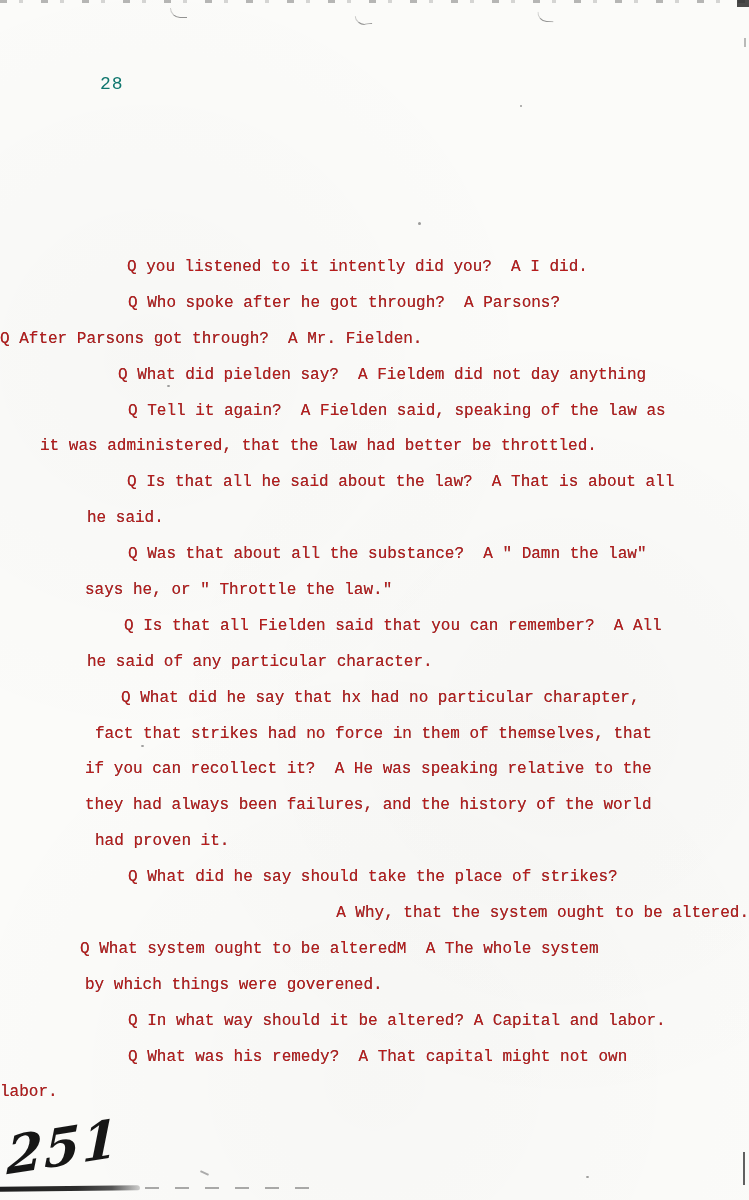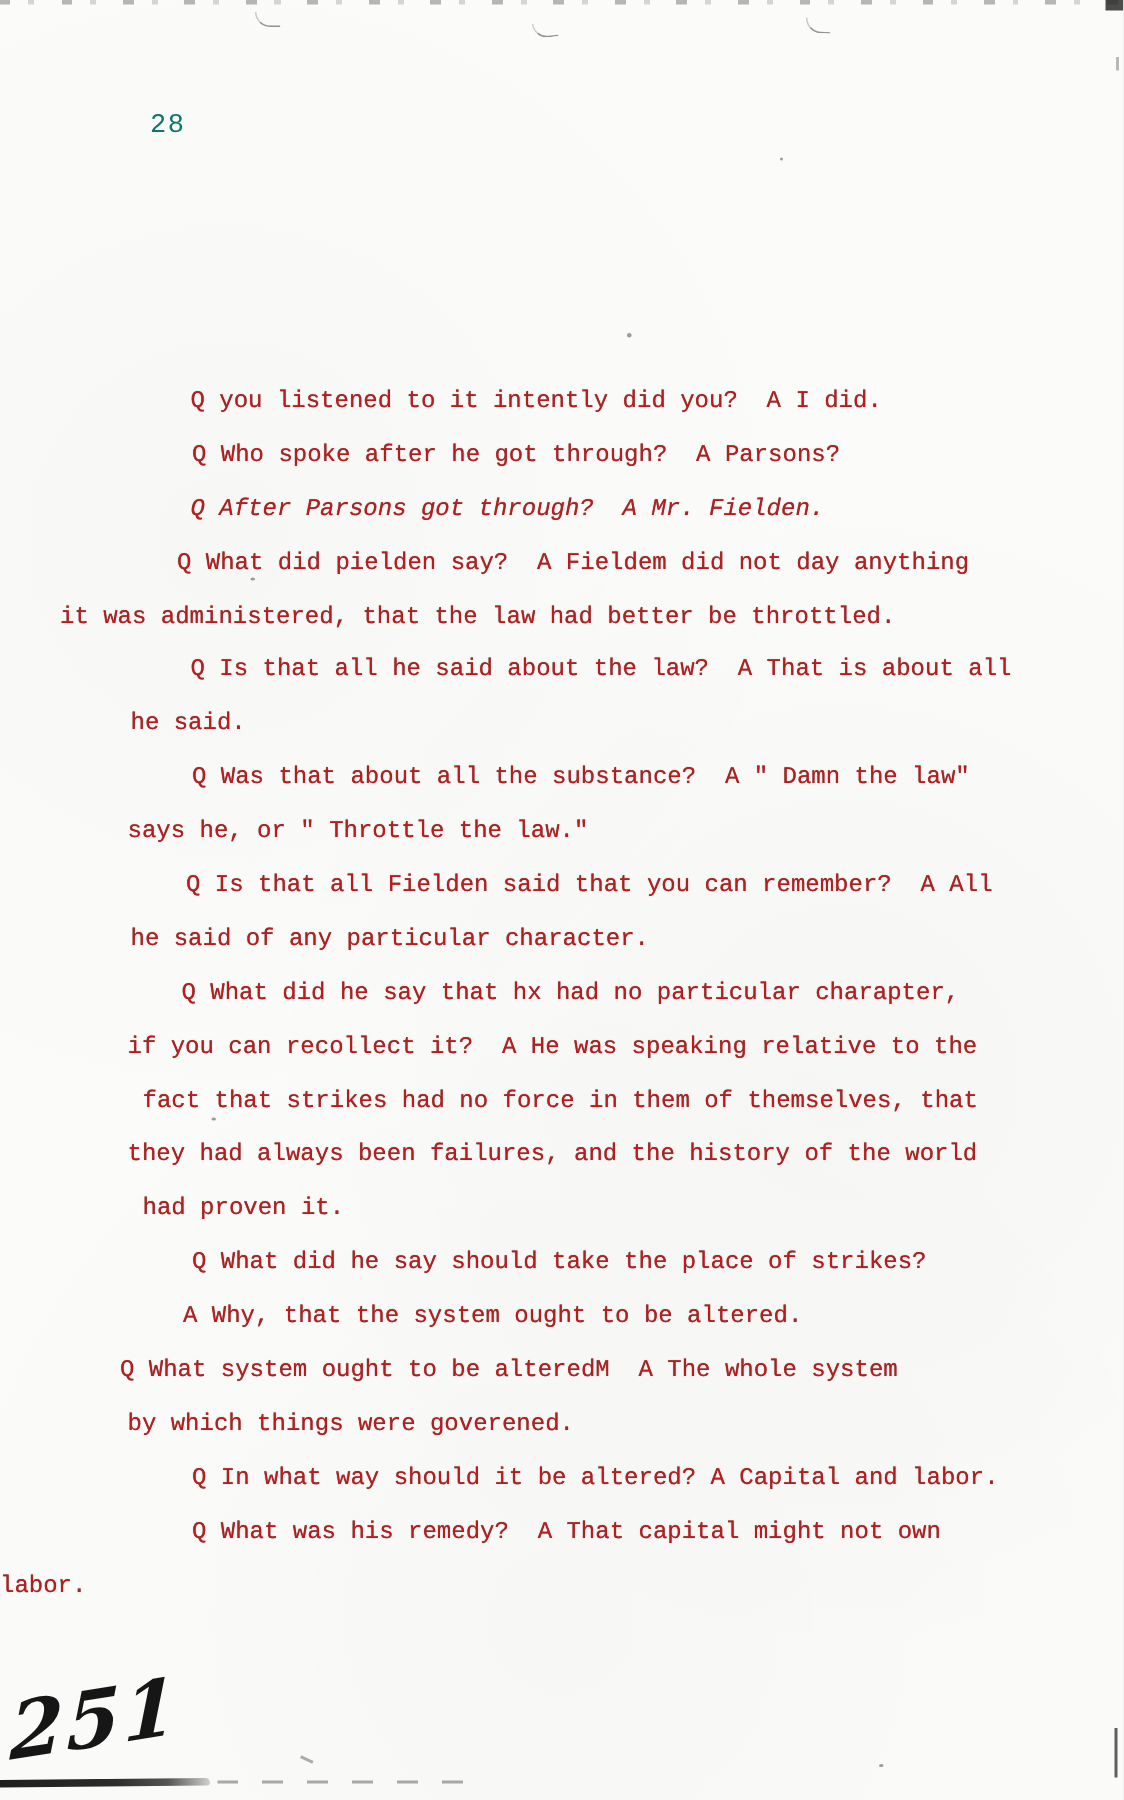--- a/index.html
+++ b/index.html
@@ -147,36 +147,37 @@
   <div class="speck speck-2"></div>
   <div class="speck speck-3"></div>
   <div class="speck speck-4"></div>
   <div class="speck speck-5"></div>
 
   <div class="page-number">28</div>
 
   <div class="transcript">
       <div class="line" style="padding-left: 127px;">Q you listened to it intently did you?  A I did.</div>
       <div class="line" style="padding-left: 128px;">Q Who spoke after he got through?  A Parsons?</div>
-      <div class="line" style="padding-left: 127px; font-style: italic;">Q After Parsons got through?  A Mr. Fielden.</div>
+      <div class="line" style="">Q After Parsons got through?  A Mr. Fielden.</div>
       <div class="line" style="padding-left: 118px;">Q What did pielden say?  A Fieldem did not day anything</div>
+      <div class="line" style="padding-left: 128px;">Q Tell it again?  A Fielden said, speaking of the law as</div>
       <div class="line" style="padding-left: 40px;">it was administered, that the law had better be throttled.</div>
       <div class="line" style="padding-left: 127px;">Q Is that all he said about the law?  A That is about all</div>
       <div class="line" style="padding-left: 87px;">he said.</div>
       <div class="line" style="padding-left: 128px;">Q Was that about all the substance?  A " Damn the law"</div>
       <div class="line" style="padding-left: 85px;">says he, or " Throttle the law."</div>
       <div class="line" style="padding-left: 124px;">Q Is that all Fielden said that you can remember?  A All</div>
       <div class="line" style="padding-left: 87px;">he said of any particular character.</div>
       <div class="line" style="padding-left: 121px;">Q What did he say that hx had no particular charapter,</div>
+      <div class="line" style="padding-left: 95px;">fact that strikes had no force in them of themselves, that</div>
       <div class="line" style="padding-left: 85px;">if you can recollect it?  A He was speaking relative to the</div>
-      <div class="line" style="padding-left: 95px;">fact that strikes had no force in them of themselves, that</div>
       <div class="line" style="padding-left: 85px;">they had always been failures, and the history of the world</div>
       <div class="line" style="padding-left: 95px;">had proven it.</div>
       <div class="line" style="padding-left: 128px; font-family: Liberation Mono, monospace;">Q What did he say should take the place of strikes?</div>
-      <div class="line" style="padding-left: 122px;">A Why, that the system ought to be altered.</div>
+      <div class="line" style="padding-left: 122px; text-align: right;">A Why, that the system ought to be altered.</div>
       <div class="line" style="padding-left: 80px;">Q What system ought to be alteredM  A The whole system</div>
       <div class="line" style="padding-left: 85px;">by which things were goverened.</div>
       <div class="line" style="padding-left: 128px;">Q In what way should it be altered? A Capital and labor.</div>
       <div class="line" style="padding-left: 128px;">Q What was his remedy?  A That capital might not own</div>
       <div class="line" style="">labor.</div>
     </div>
 
   <div class="handwritten-number">251</div>
 
   <div class="torn-edge-bottom"></div>

